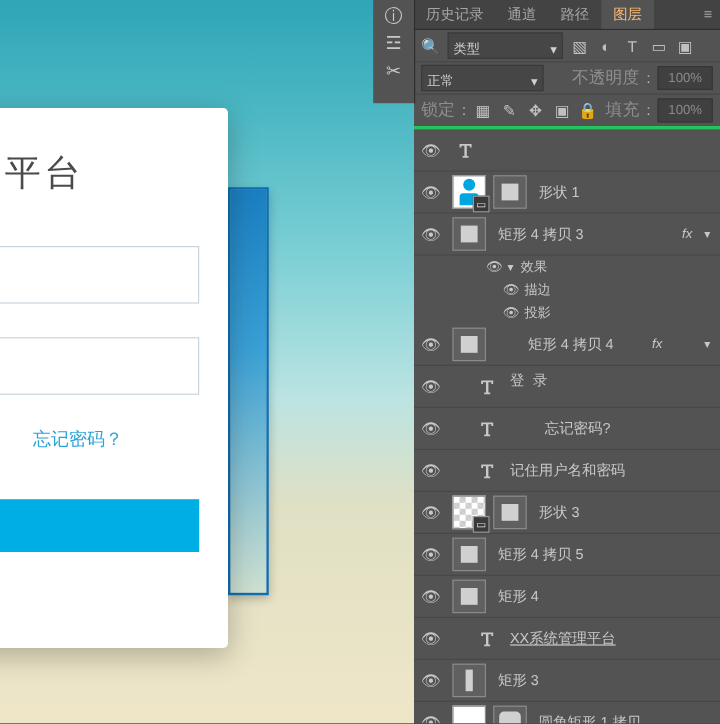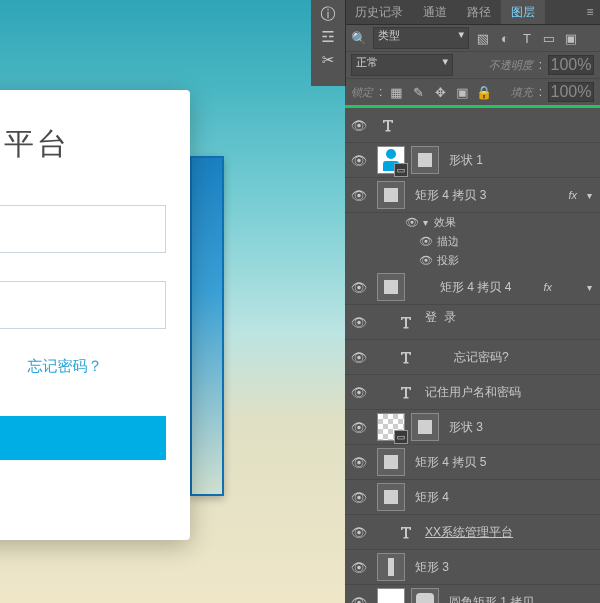--- a/index.html
+++ b/index.html
@@ -104,54 +104,54 @@
   }
   .tab {
     padding: 0 10px;
     font-size: 12px;
     color: #a6a6a6;
     line-height: 24px;
     cursor: default;
   }
   .tab.active {
     background: #535353;
-    color: #7dd3fc;
+    color: #fdba74;
   }
   .tabs .menu-icon {
     margin-left: auto;
     width: 20px;
     text-align: center;
     color: #aaa;
     line-height: 24px;
   }
 
   .optrow {
     display: flex;
     align-items: center;
     height: 26px;
     padding: 0 6px;
     gap: 6px;
     border-bottom: 1px solid #474747;
   }
   .optrow .dd {
-    display: flex; align-items: flex-start;
+    display: flex; align-items: flex-end;
     background: #464646;
     border: 1px solid #3a3a3a;
     height: 20px;
     padding: 0 4px;
     color: #d0d0d0;
     font-size: 11px;
   }
   .optrow .dd.mode { width: 86px; justify-content: space-between;}
   .optrow .dd.blend { width: 92px; justify-content: space-between;}
   .optrow .tiny-ico { width:16px; text-align:center; color:#c0c0c0; font-size:13px; }
-  .optrow .lbl { color:#8f8f8f; font-size:11px;font-style:italic; }
+  .optrow .lbl { color:#8f8f8f; font-size:14px; }
   .optrow .pct {
     background:#404040; border:1px solid #353535;
-    height:18px; width:44px; color:#8a8a8a; font-size:16px;
+    height:18px; width:44px; color:#8a8a8a; font-size:11px;
     display:flex; align-items:center; justify-content:center;
   }
   .lockrow { border-bottom:3px solid #22c55e; }
 
   .layers {
     flex: 1;
     overflow: hidden;
     background: #535353;
   }
   .layer-row {

